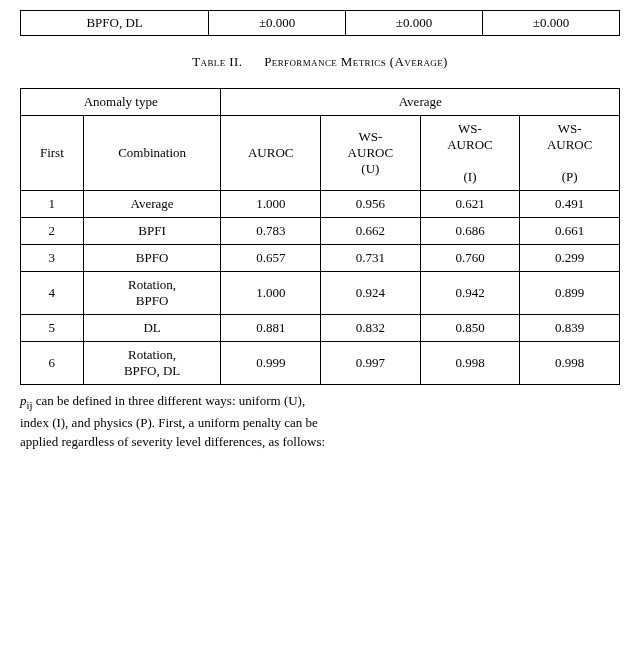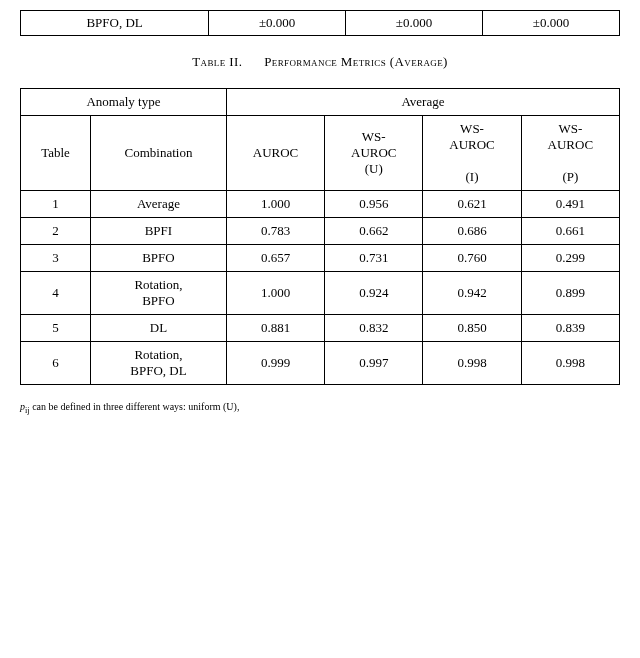--- a/index.html
+++ b/index.html
@@ -49,22 +49,22 @@
     }
     .main-table th {
       font-weight: normal;
     }
 
     .header-row-1 th {
       padding: 5px 6px;
     }
 
     .footer-text {
-      margin-top: 14px;
-      font-size: 10px;
+      margin-top: 6px;
+      font-size: 13px;
       line-height: 1.5;
     }
     .italic-p {
       font-style: italic;
     }
   </style>
 </head>
 <body>
 
 <div class="top-table-container">
@@ -86,21 +86,21 @@
 
 <table class="main-table">
   <thead>
 
     <tr class="header-row-1">
       <th colspan="2">Anomaly type</th>
       <th colspan="4">Average</th>
     </tr>
 
     <tr>
-      <th>Table</th>
+      <th>First</th>
       <th>Combination</th>
       <th>AUROC</th>
       <th>WS-<br>AUROC<br>(U)</th>
       <th>WS-<br>AUROC<br><br>(I)</th>
       <th>WS-<br>AUROC<br><br>(P)</th>
     </tr>
   </thead>
   <tbody>
     <tr>
       <td>1</td>
@@ -153,14 +153,16 @@
       <td>0.998</td>
     </tr>
   </tbody>
 </table>
 
 <div class="footer-text">
   <span>
     <span class="italic-p">p</span><sub>ij</sub><span> can be defined in three different ways: uniform (U),</span>
   </span>
   <br>
+  <span>index (I), and physics (P). First, a uniform penalty can be</span>
   <br>
+  <span>applied regardless of severity level differences, as follows:</span>
 </div>
 
 </body></html>

